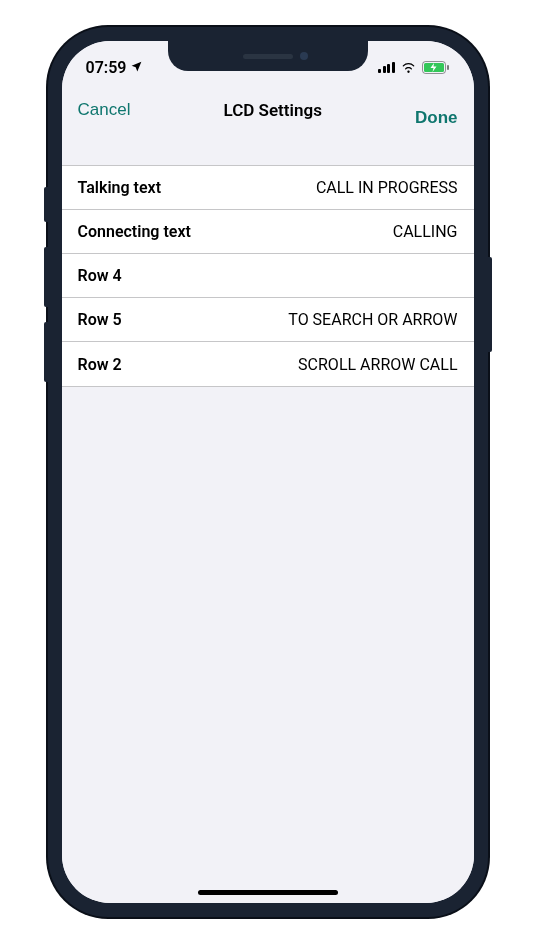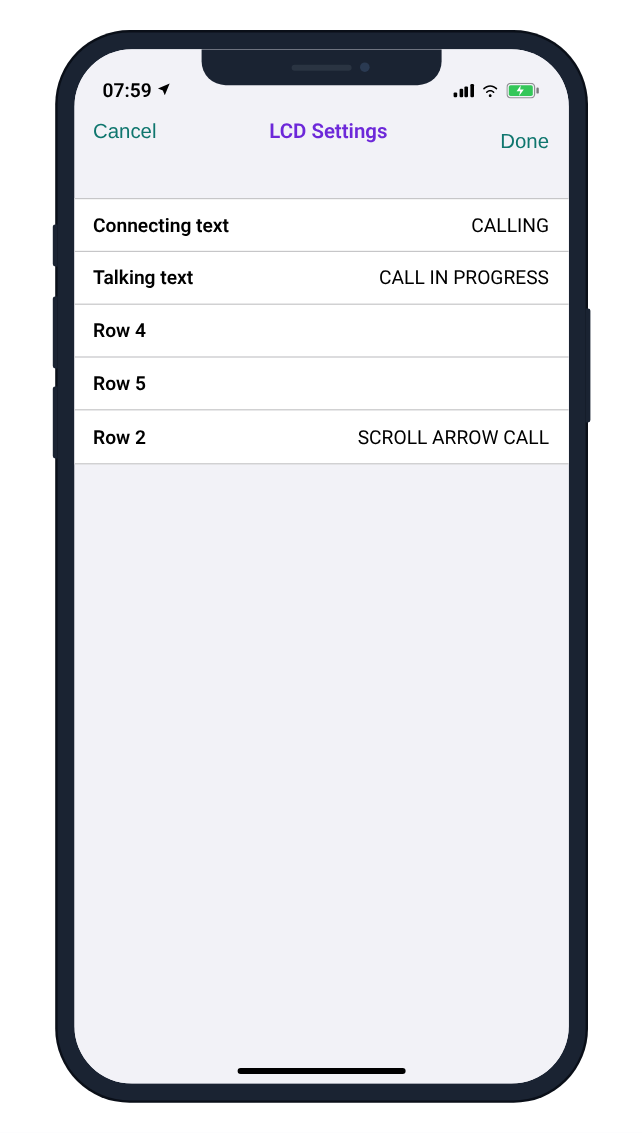--- a/index.html
+++ b/index.html
@@ -91,21 +91,21 @@
       height: 8px;
       background: #2a3a52;
       border-radius: 50%;
       position: absolute;
       right: 60px;
     }
     .status-bar {
       height: 44px;
       display: flex;
       justify-content: space-between;
-      align-items: flex-end;
+      align-items: center;
       padding: 0 24px;
       padding-top: 8px;
       background: #f2f2f7;
     }
     .status-left {
       display: flex;
       align-items: center;
       gap: 4px;
       font-size: 16px;
       font-weight: 600;
@@ -125,27 +125,27 @@
       background: #f2f2f7;
     }
     .nav-button {
       font-size: 17px;
       color: #0f766e;
       background: none;
       border: none;
       cursor: pointer;
     }
     .nav-button.done {
-      font-weight: 400;
+      font-weight: 700;
       margin-top: 16px;
     }
     .nav-title {
       font-size: 17px;
       font-weight: 600;
-      color: #6d28d9;
+      color: #000000;
     }
     .content-area {
       padding-top: 30px;
       height: calc(100% - 94px);
       background: #f2f2f7;
     }
     .table-group {
       background: #fff;
       border-top: 0.5px solid #c6c6c8;
       border-bottom: 0.5px solid #c6c6c8;
@@ -252,32 +252,33 @@
 
     <div class="nav-bar">
       <button class="nav-button">Cancel</button>
       <span class="nav-title">LCD Settings</span>
       <button class="nav-button done">Done</button>
     </div>
 
     <div class="content-area">
       <div class="table-group">
         <div class="table-row">
+          <span class="row-label">Talking text</span>
+          <span class="row-value">CALL IN PROGRESS</span>
+        </div>
+        <div class="table-row">
           <span class="row-label">Connecting text</span>
           <span class="row-value">CALLING</span>
         </div>
         <div class="table-row">
-          <span class="row-label">Talking text</span>
-          <span class="row-value">CALL IN PROGRESS</span>
-        </div>
-        <div class="table-row">
           <span class="row-label">Row 4</span>
         </div>
         <div class="table-row">
           <span class="row-label">Row 5</span>
+          <span class="row-value">TO SEARCH OR ARROW</span>
         </div>
         <div class="table-row">
           <span class="row-label">Row 2</span>
           <span class="row-value">SCROLL ARROW CALL</span>
         </div>
       </div>
     </div>
 
     <div class="home-indicator"></div>
   </div>

